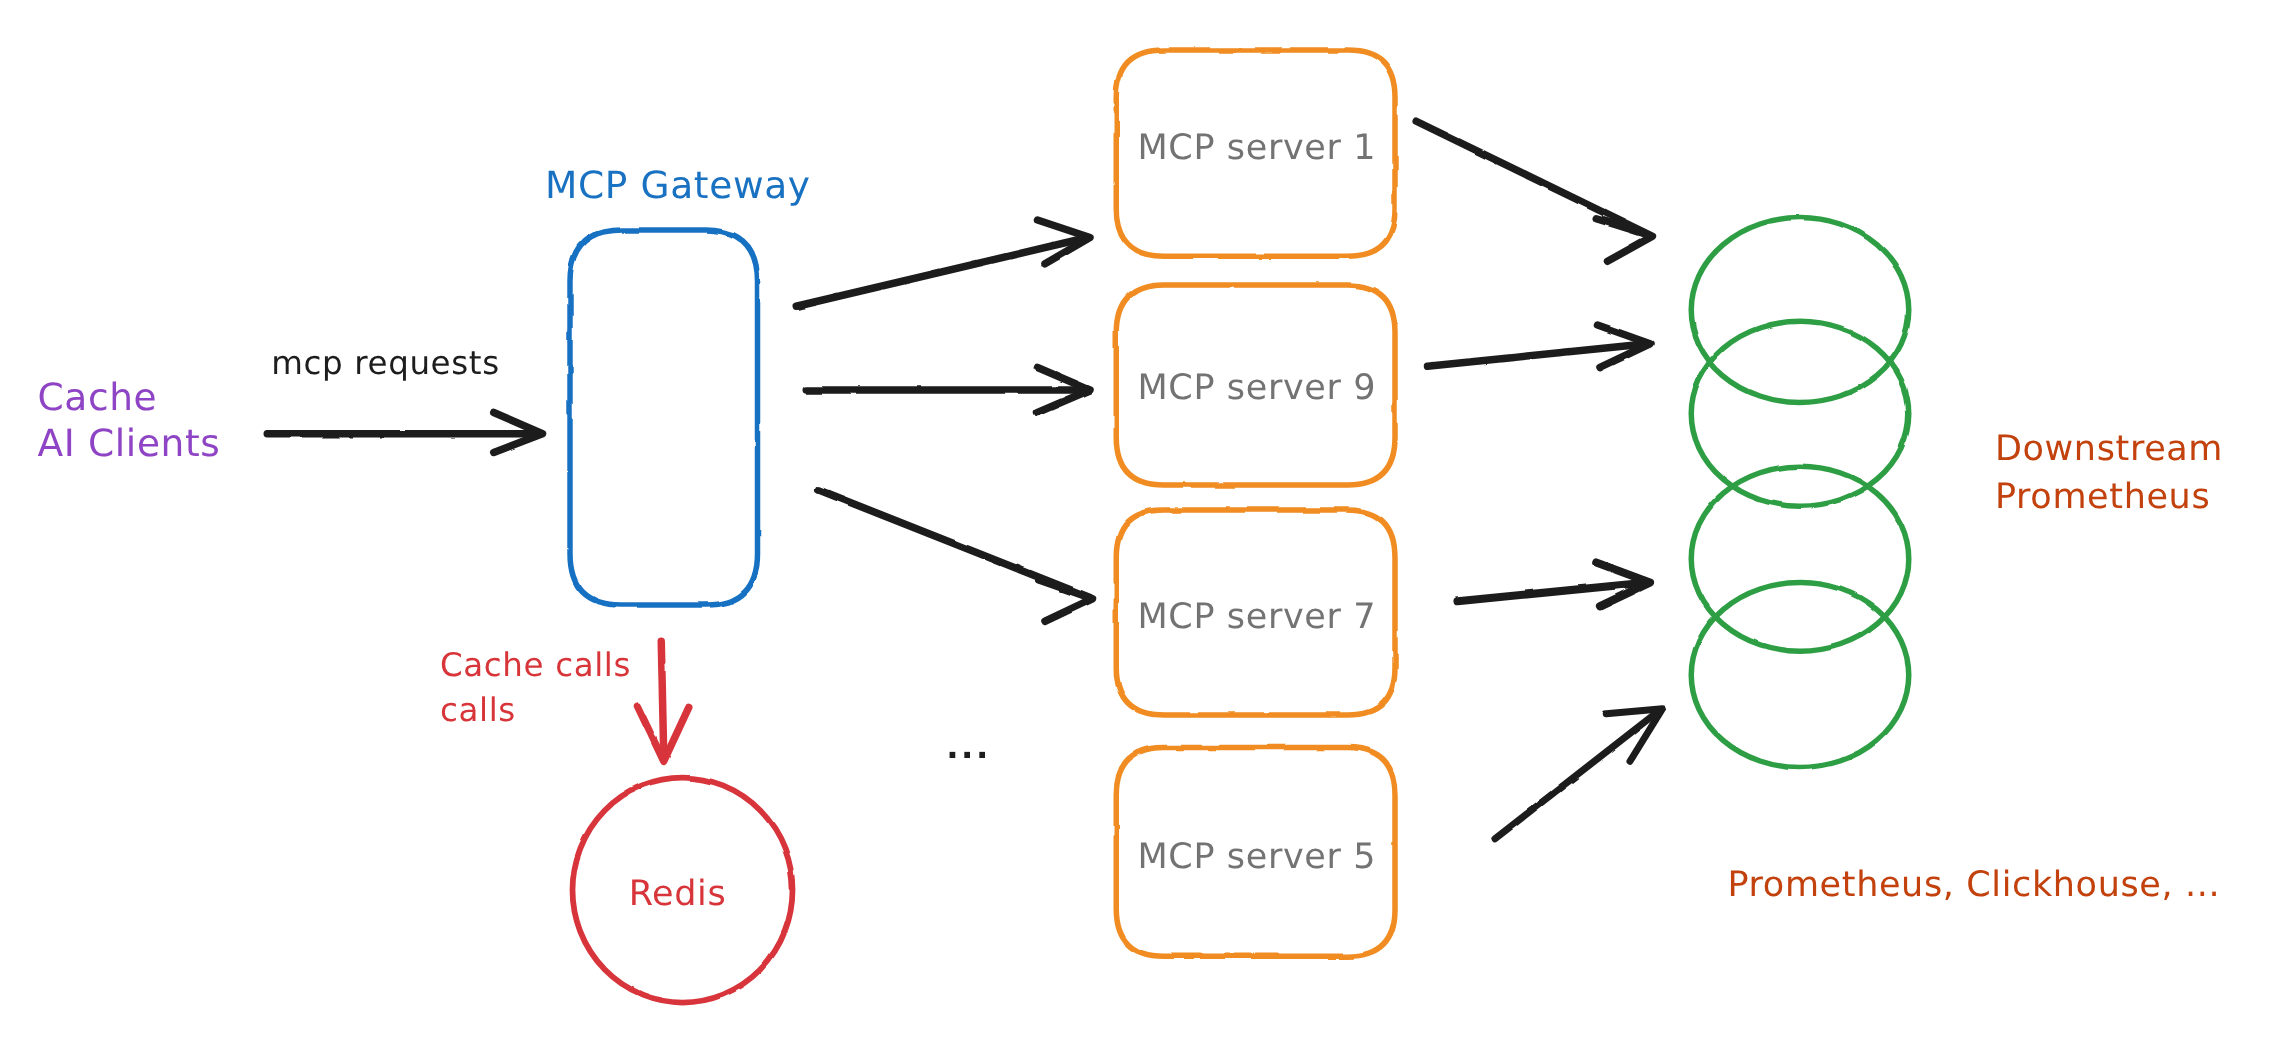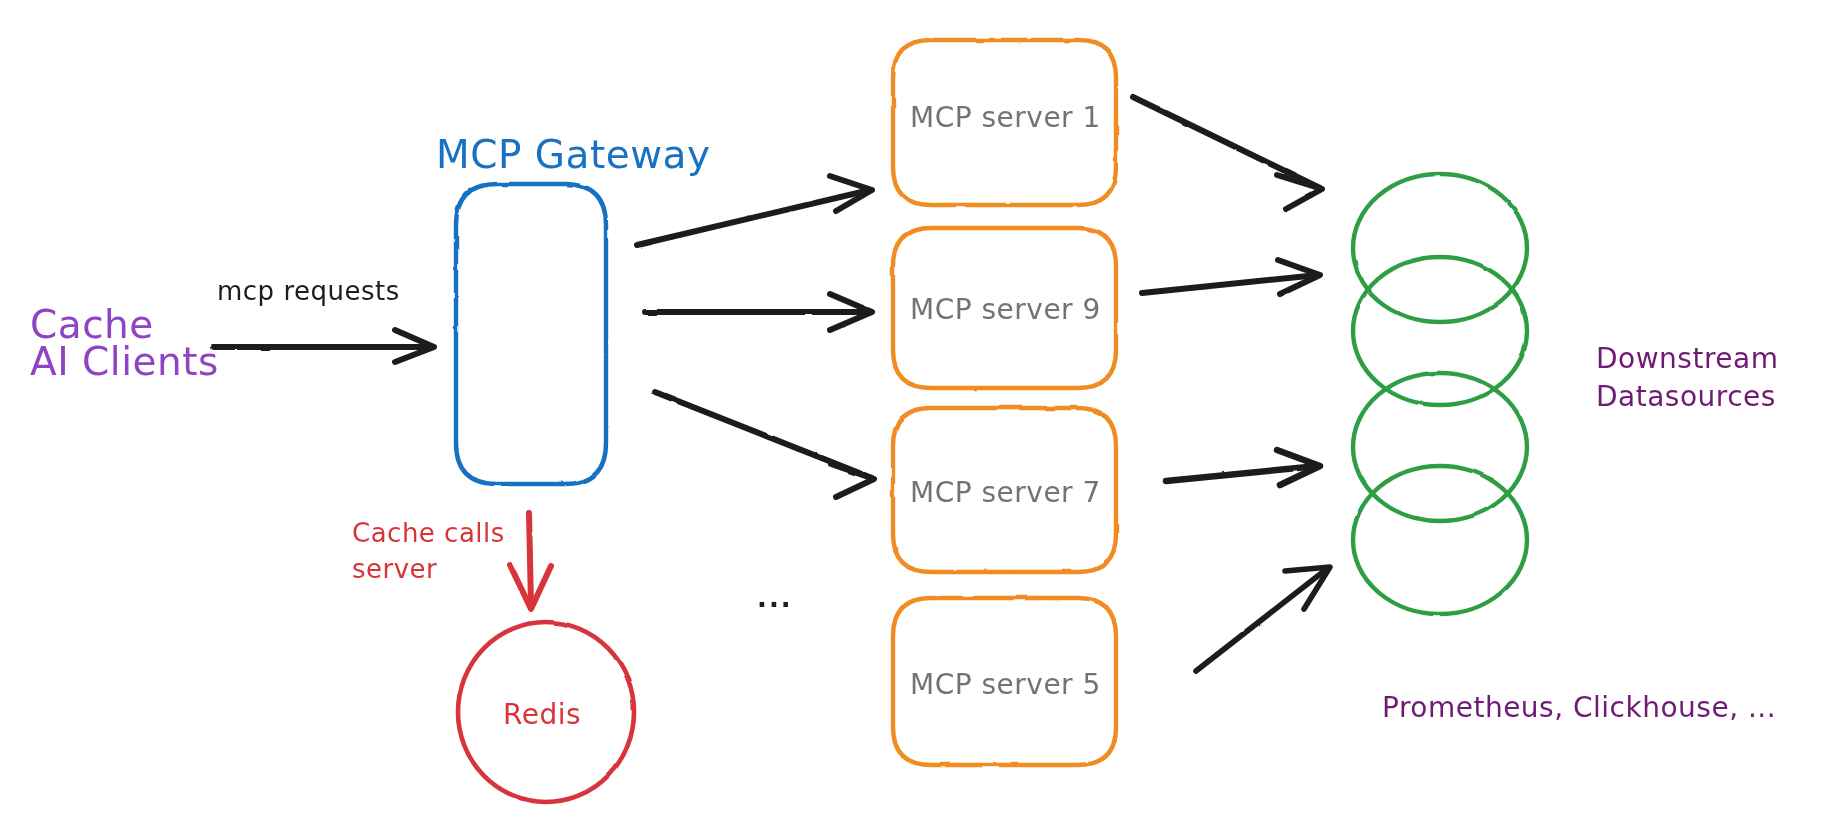--- a/index.html
+++ b/index.html
@@ -28,24 +28,24 @@
     font-family: "DejaVu Sans", sans-serif;
     font-weight: 400;
     letter-spacing: 0.5px;
     line-height: 1.28;
     user-select: none;
   }
   .lbl-purple { color: #8e44c4; }
   .lbl-blue   { color: #1971c2; }
   .lbl-red    { color: #d7353a; }
   .lbl-orange { color: #737373; }
-  .lbl-green  { color: #701a75; }
+  .lbl-green  { color: #c2410c; }
   .lbl-black  { color: #1d1d1d; }
 
-  .sz-big    { font-size: 39px; text-align: center; }
+  .sz-big    { font-size: 30px; text-align: center; }
   .sz-med    { font-size: 28px; }
   .sz-small  { font-size: 26px; text-align: center; }
   .sz-dots   { font-size: 26px; font-weight: 700; letter-spacing: 2px; }
 </style>
 </head>
 <body>
 
 <svg id="canvas" viewBox="0 0 1831 836" xmlns="http://www.w3.org/2000/svg">
 
   <defs>
@@ -148,27 +148,27 @@
 </svg>
 
 <div class="dgm-label lbl-purple sz-big" style="left:30px; top:300px;">Cache</div>
 <div class="dgm-label lbl-purple sz-big" style="left:30px; top:337px;">AI Clients</div>
 
 <div class="dgm-label lbl-black sz-small" style="left:217px; top:275px;">mcp requests</div>
 
 <div class="dgm-label lbl-blue sz-big" style="left:436px; top:130px;">MCP Gateway</div>
 
 <div class="dgm-label lbl-red sz-small" style="left:352px; top:517px;">Cache calls</div>
-<div class="dgm-label lbl-red sz-small" style="left:352px; top:553px;">server</div>
+<div class="dgm-label lbl-red sz-small" style="left:352px; top:553px;">calls</div>
 
 <div class="dgm-label lbl-red sz-med" style="left:503px; top:697px;">Redis</div>
 
 <div class="dgm-label lbl-orange sz-med" style="left:910px; top:100px;">MCP server 1</div>
 <div class="dgm-label lbl-orange sz-med" style="left:910px; top:292px;">MCP server 9</div>
 <div class="dgm-label lbl-orange sz-med" style="left:910px; top:475px;">MCP server 7</div>
 <div class="dgm-label lbl-orange sz-med" style="left:910px; top:667px;">MCP server 5</div>
 
 <div class="dgm-label lbl-black sz-dots" style="left:757px; top:582px;">...</div>
 
 <div class="dgm-label lbl-green sz-med" style="left:1596px; top:341px;">Downstream</div>
-<div class="dgm-label lbl-green sz-med" style="left:1596px; top:379px;">Datasources</div>
+<div class="dgm-label lbl-green sz-med" style="left:1596px; top:379px;">Prometheus</div>
 
 <div class="dgm-label lbl-green sz-med" style="left:1382px; top:662px;margin-top:28px;">Prometheus, Clickhouse, ...</div>
 
 </body></html>

